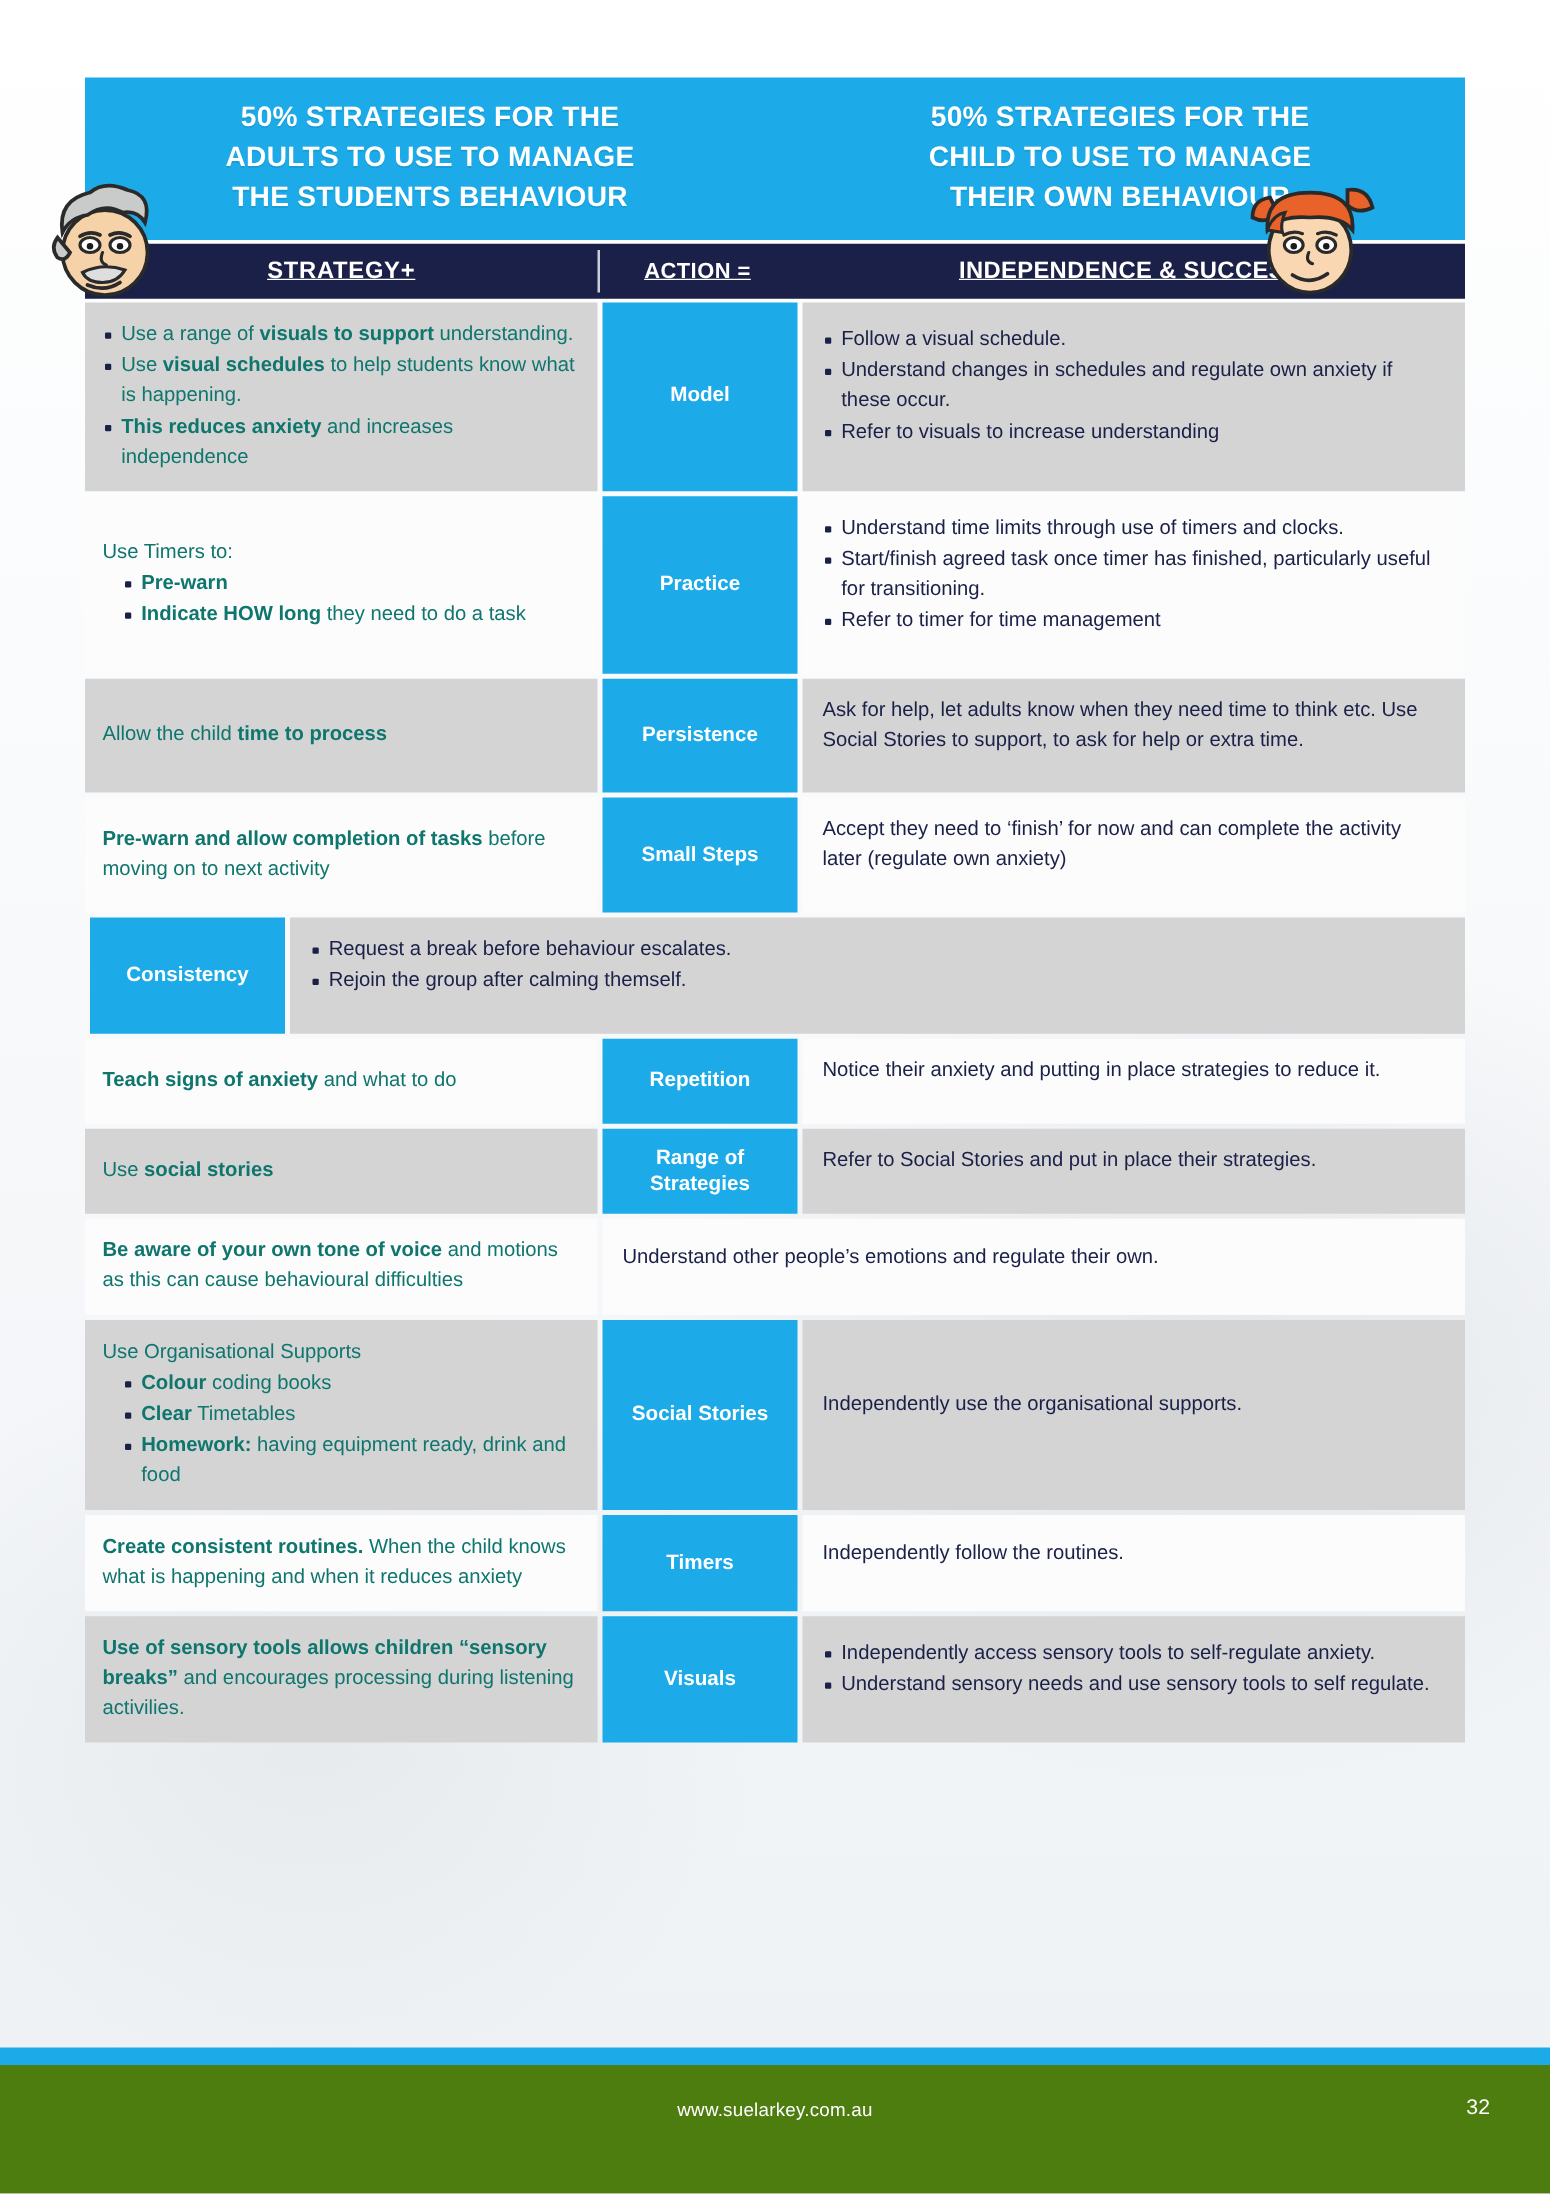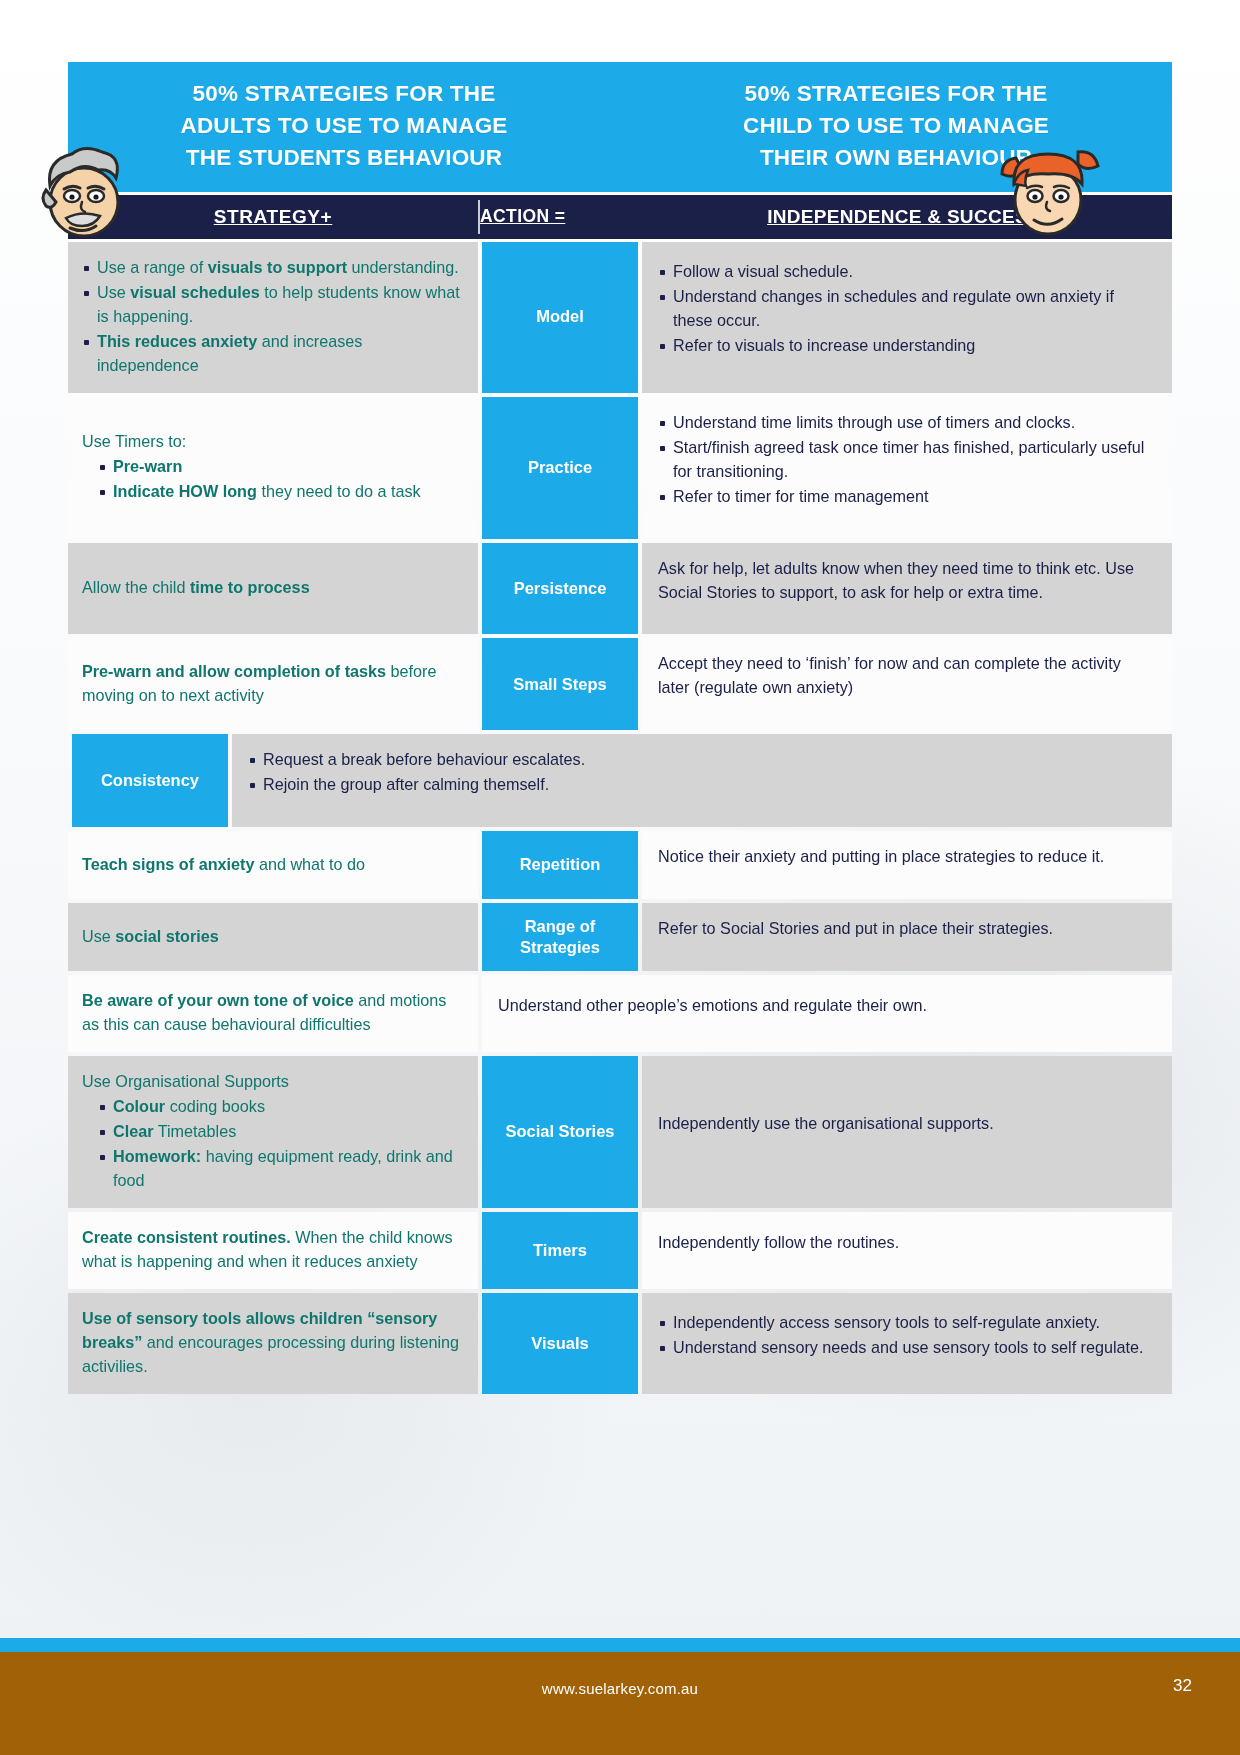--- a/index.html
+++ b/index.html
@@ -51,21 +51,21 @@
     display: flex;
     background: #1b2048;
     color: #ffffff;
     height: 44px;
     align-items: center;
     margin-top: 3px;
     text-decoration: underline;
   }
   .hdr-strategy { width: 410px; text-align: center; font-weight: bold; font-size: 19px; letter-spacing: .6px; }
   .hdr-sep { width: 2px; height: 34px; background: #c8ccdb; }
-  .hdr-action { width: 156px; text-align: left; font-weight: bold; font-size: 17.5px; letter-spacing: .4px; }
+  .hdr-action { width: 156px; text-align: center; font-weight: bold; font-size: 17.5px; letter-spacing: .4px; }
   .hdr-independence { flex: 1; text-align: center; font-weight: bold; font-size: 19px; letter-spacing: .3px; }
 
   .rows { margin-top: 3px; }
 
   .row {
     display: flex;
     align-items: stretch;
     margin-bottom: 4px;
   }
   .cell-left {
@@ -128,21 +128,21 @@
   #footer-rule {
     position: absolute;
     left: 0; top: 1638px;
     width: 1240px; height: 14px;
     background: #1cabe8;
   }
   #footer {
     position: absolute;
     left: 0; top: 1652px;
     width: 1240px; height: 103px;
-    background: #a16207;
+    background: #4d7c0f;
   }
   #footer-url {
     position: absolute;
     left: 0; top: 28px; width: 1240px;
     text-align: center;
     color: #ffffff;
     font-size: 15px;
     letter-spacing: .2px;
   }
   #footer-page {

